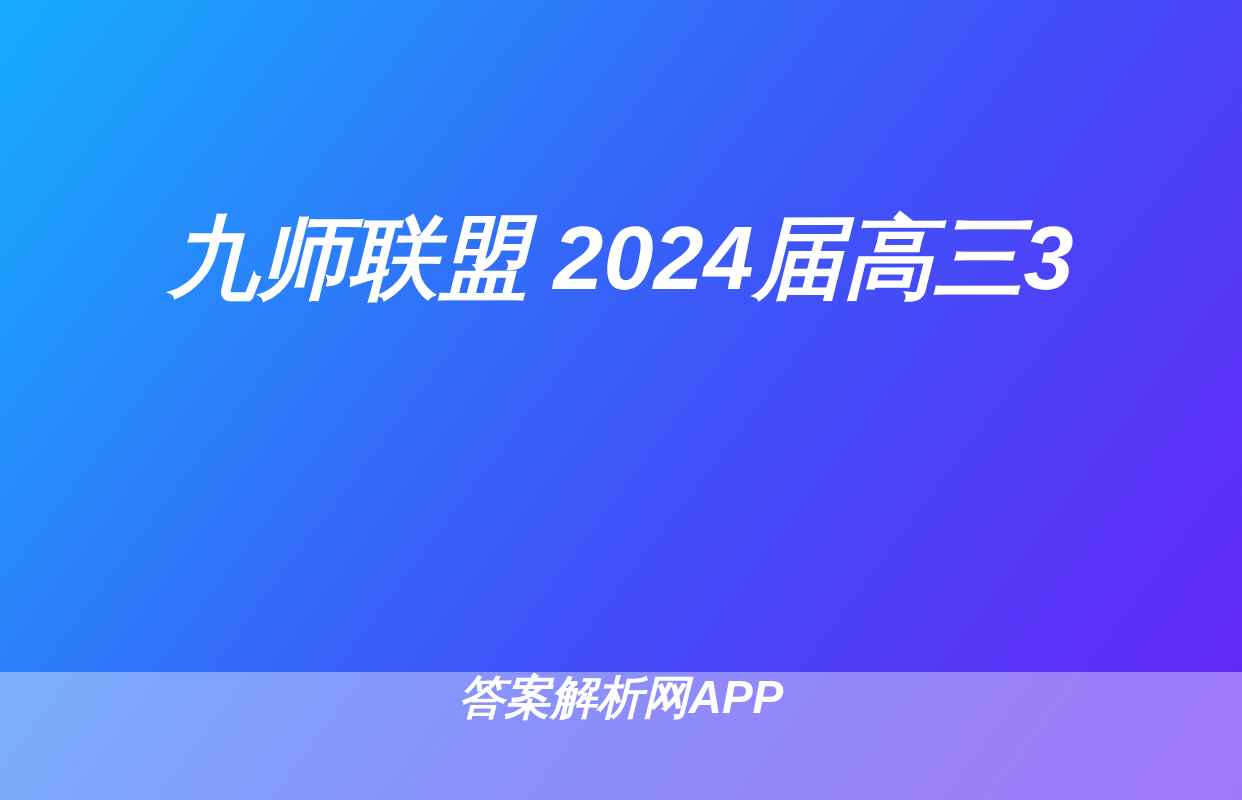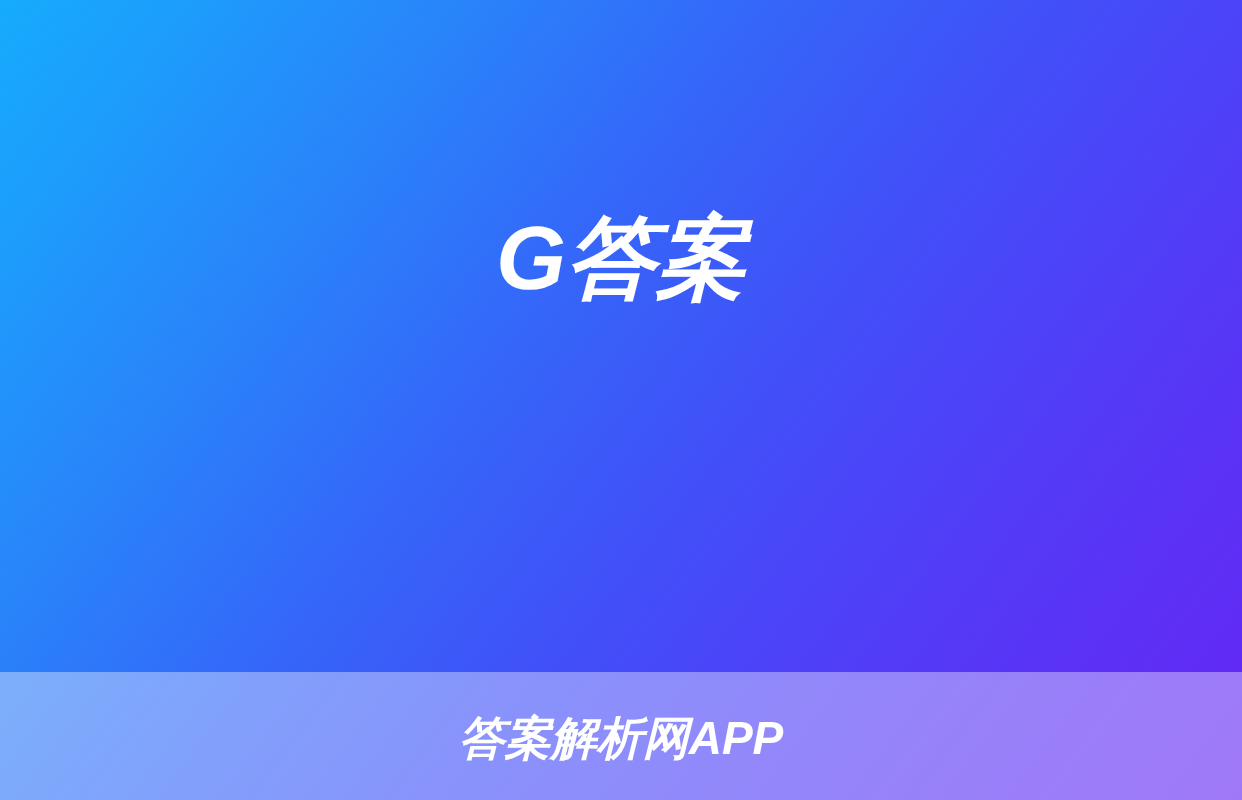--- a/index.html
+++ b/index.html
@@ -51,21 +51,21 @@
   }
   
   .watermark-band {
     position: absolute;
     left: 0;
     right: 0;
     top: 672px;
     height: 128px;
     background: rgba(255, 255, 255, 0.38);
     display: flex;
-    align-items: center;
+    align-items: flex-start;
     justify-content: center;
   }
   .watermark-text {
     color: #ffffff;
     font-size: 46px;
     font-weight: 700;
     font-style: italic;
     line-height: 1;
     letter-spacing: 0px;
     white-space: nowrap;
@@ -74,20 +74,20 @@
   }
 </style>
 </head>
 <body>
 
 <div id="canvas">
 
   <div class="gradient-bg"></div>
 
   <div class="title-block">
-    <span class="title-line">G答案</span>
+    <span class="title-line">九师联盟 2024届高三3</span>
   </div>
 
   <div class="watermark-band">
     <span class="watermark-text">答案解析网APP</span>
   </div>
 
 </div>
 
 </body></html>

